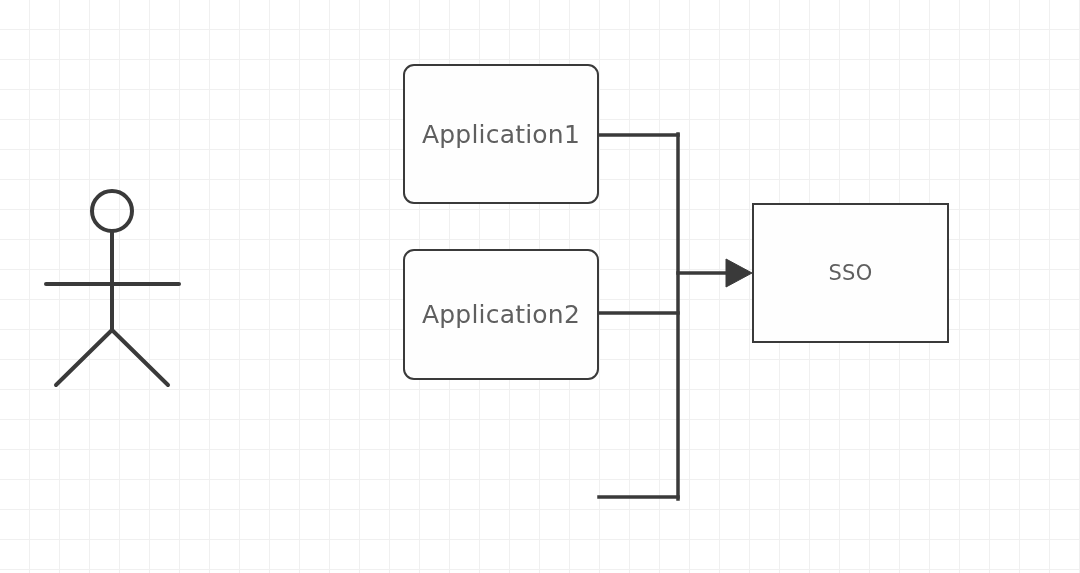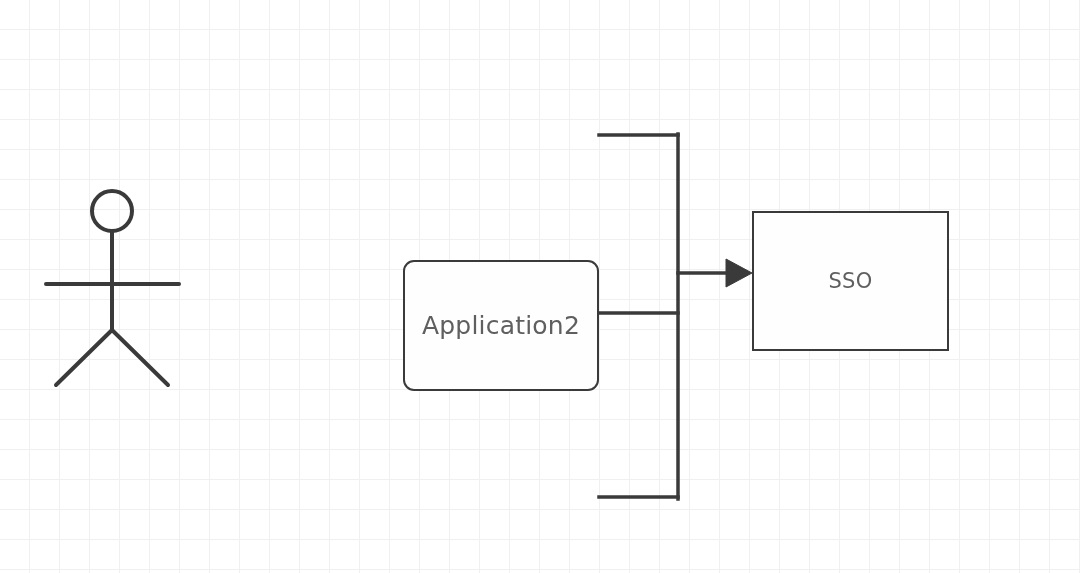--- a/index.html
+++ b/index.html
@@ -95,24 +95,27 @@
     </g>
 
     <line x1="678" y1="134" x2="678" y2="499" stroke="#3a3a3a" stroke-width="3.5" stroke-linecap="square"></line>
 
     <g>
       <line x1="678" y1="273" x2="733" y2="273" stroke="#3a3a3a" stroke-width="3.5" stroke-linecap="square"></line>
       <polygon points="726,259 752,273 726,287" fill="#3a3a3a" stroke="#3a3a3a" stroke-width="1" stroke-linejoin="miter"></polygon>
     </g>
   </svg>
 
+  <div class="node-box rounded" style="left:403px; top:64px; width:196px; height:140px;">
+    <span class="node-label">Application1</span>
+  </div>
 
-  <div class="node-box rounded" style="left:403px; top:260px; width:196px; height:131px;">
+  <div class="node-box rounded" style="left:403px; top:249px; width:196px; height:131px;">
     <span class="node-label">Application2</span>
   </div>
 
 
-  <div class="node-box" style="left:752px; top:211px; width:197px; height:140px;">
+  <div class="node-box" style="left:752px; top:203px; width:197px; height:140px;">
     <span class="node-label small">SSO</span>
   </div>
 
 
 </div>
 
 </body></html>

